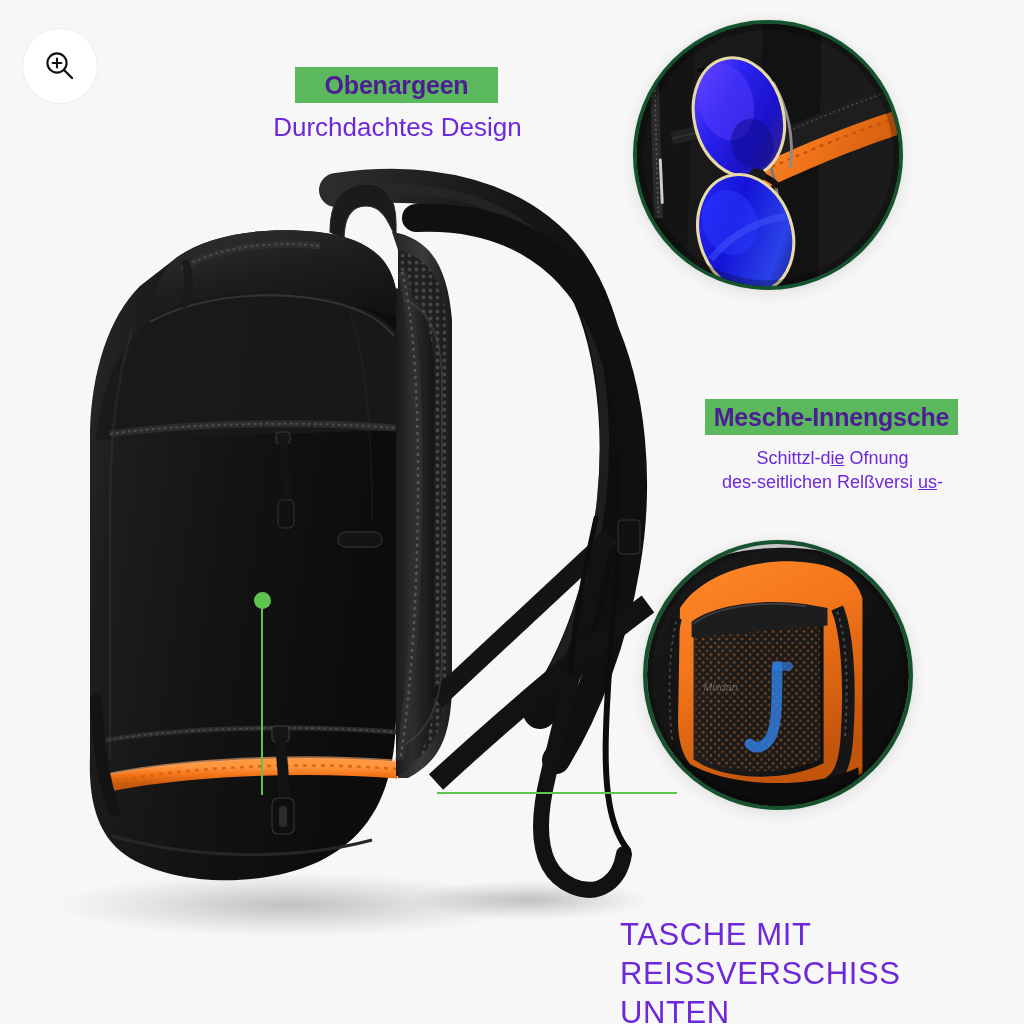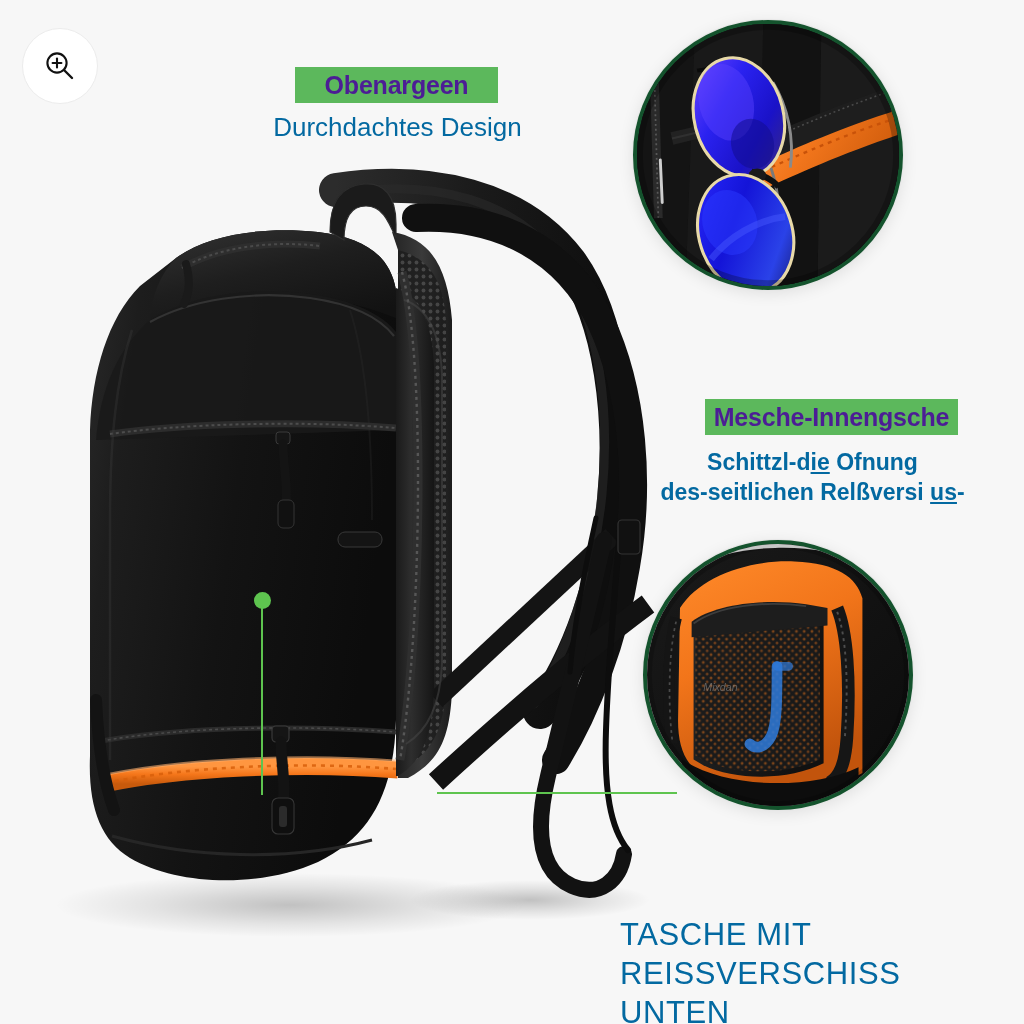--- a/index.html
+++ b/index.html
@@ -59,36 +59,36 @@
   #pill-mid {
     left: 705px; top: 399px;
     width: 253px; height: 36px;
     background: #5cb85c;
     font-size: 25px;
   }
 
   
   .caption {
     position: absolute;
-    color: #0369a1;
+    color: #6d28d9;
     text-align: center;
     z-index: 40;
     line-height: 1.32;
   }
   #cap-top {
     left: 215px; top: 110px;
     width: 365px;
     font-size: 26px;
     font-weight: 400;
   }
   #cap-mid {
-    left: 640px; top: 447px;
+    left: 660px; top: 447px;
     width: 345px;
-    font-size: 23px;
-    font-weight: 700;
+    font-size: 18px;
+    font-weight: 400;
   }
   #cap-mid .ul { text-decoration: underline; }
   #cap-bottom {
     left: 620px; top: 916px;
     width: 390px;
     font-size: 31px;
     font-weight: 400;
     letter-spacing: 0.6px;
     text-align: left;
     line-height: 1.25;

